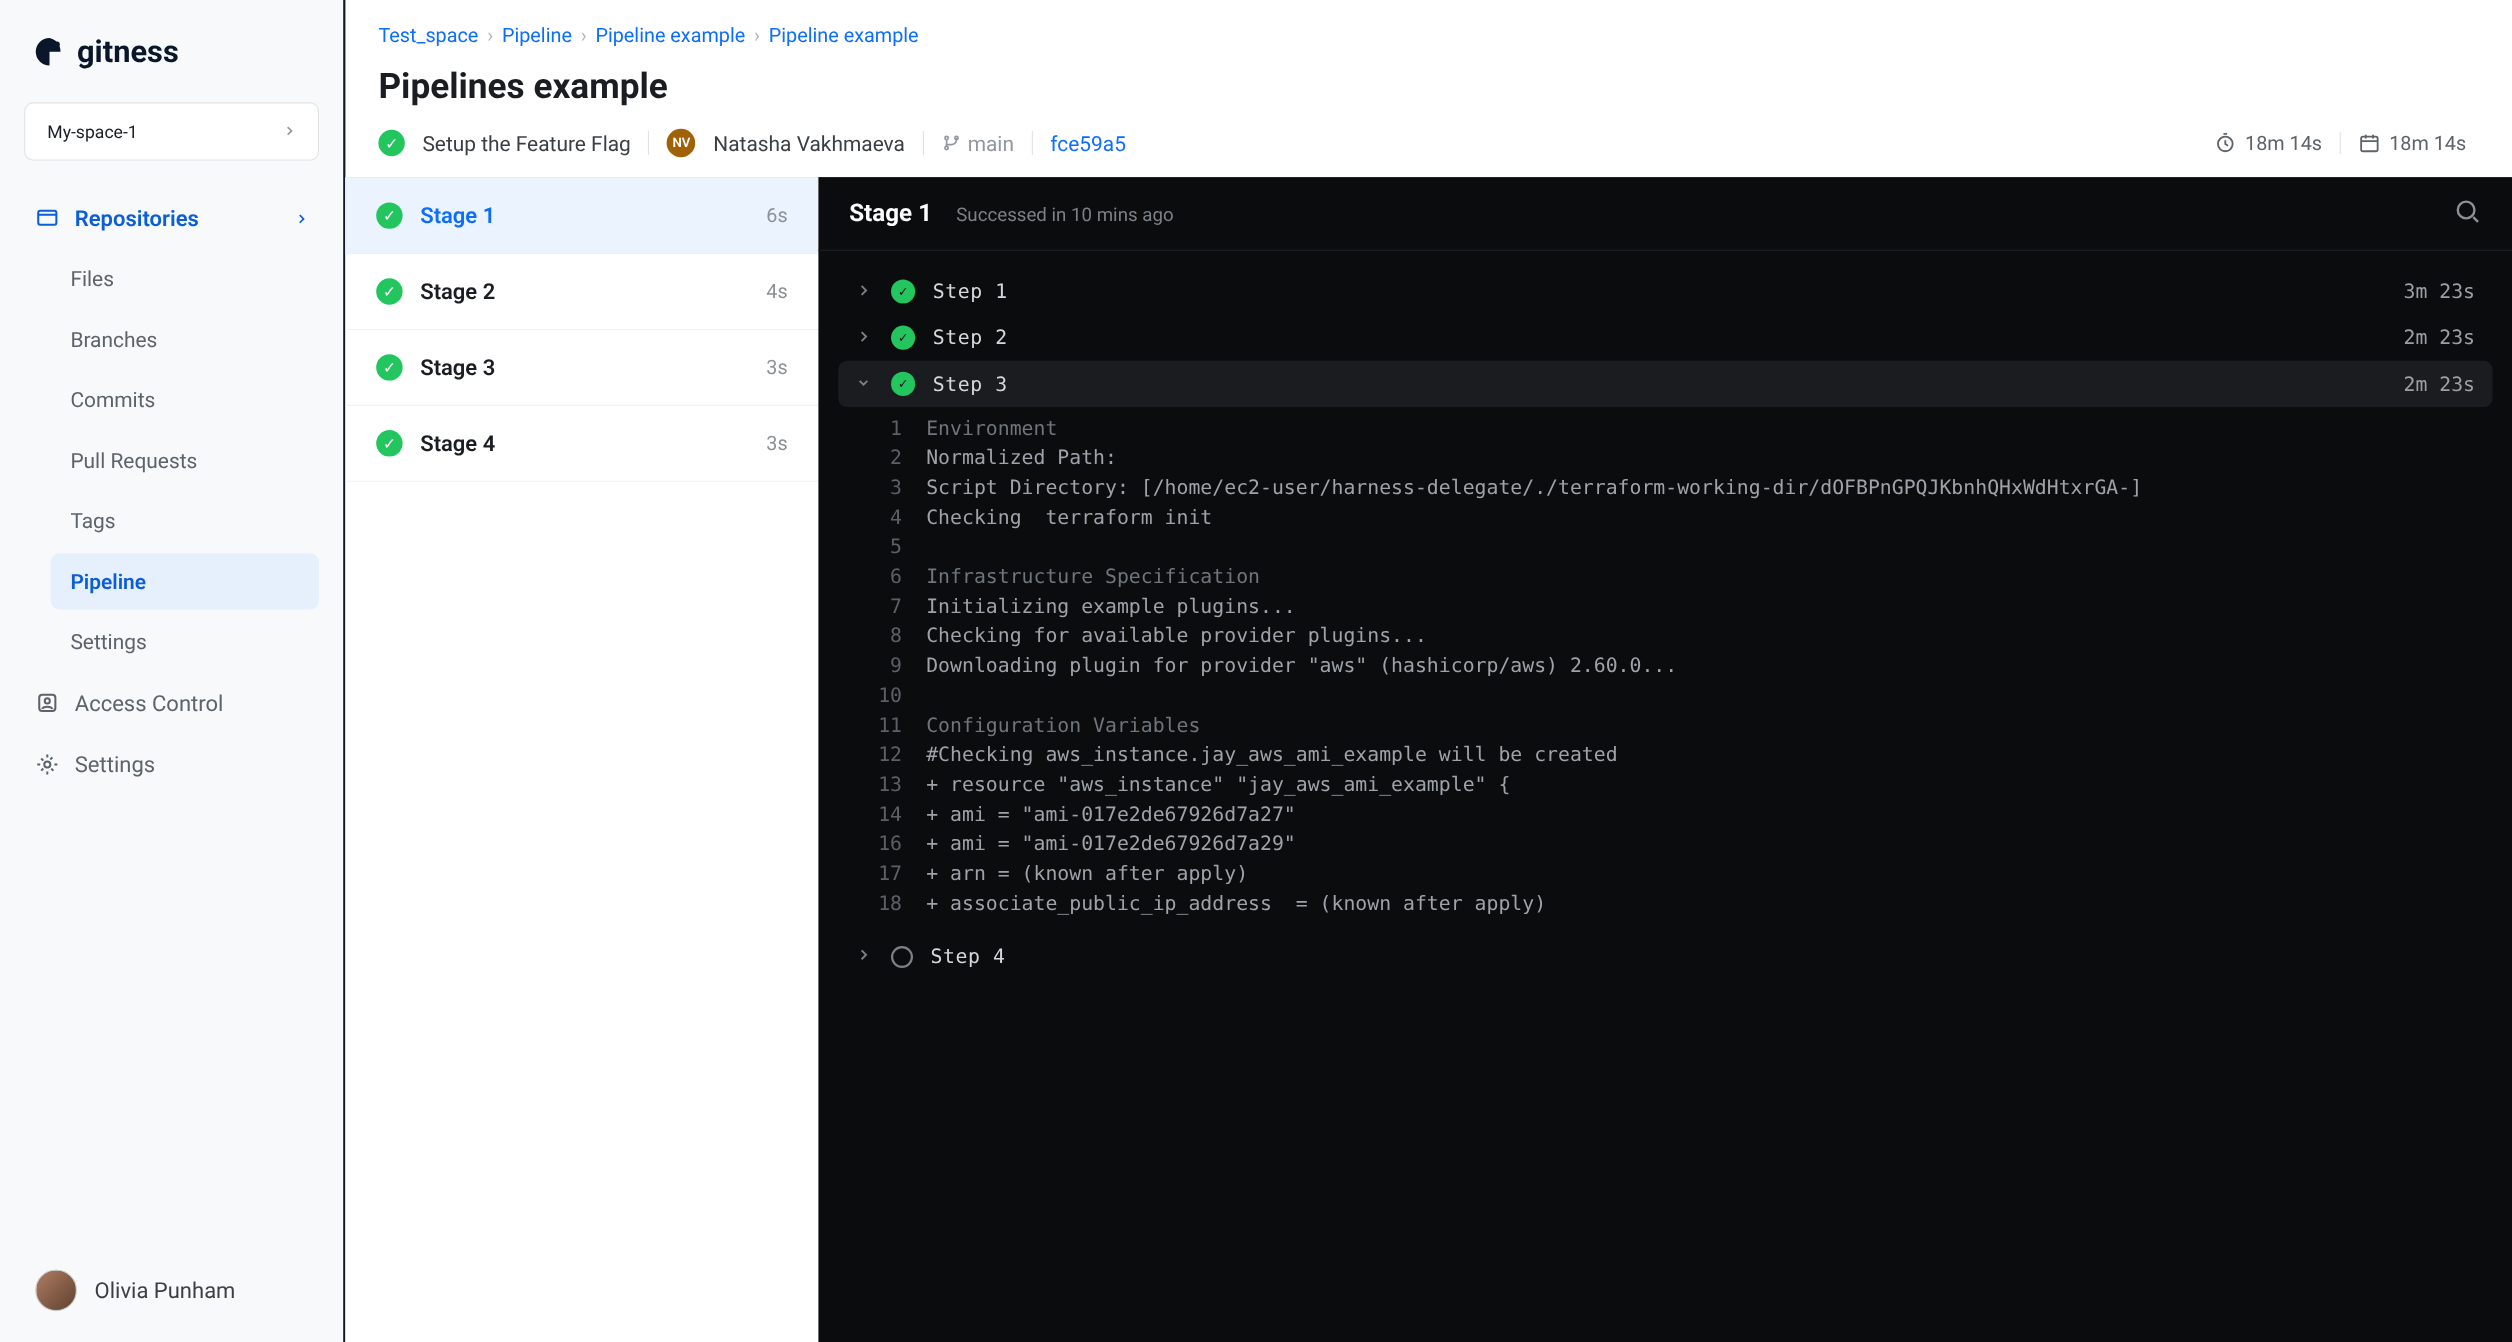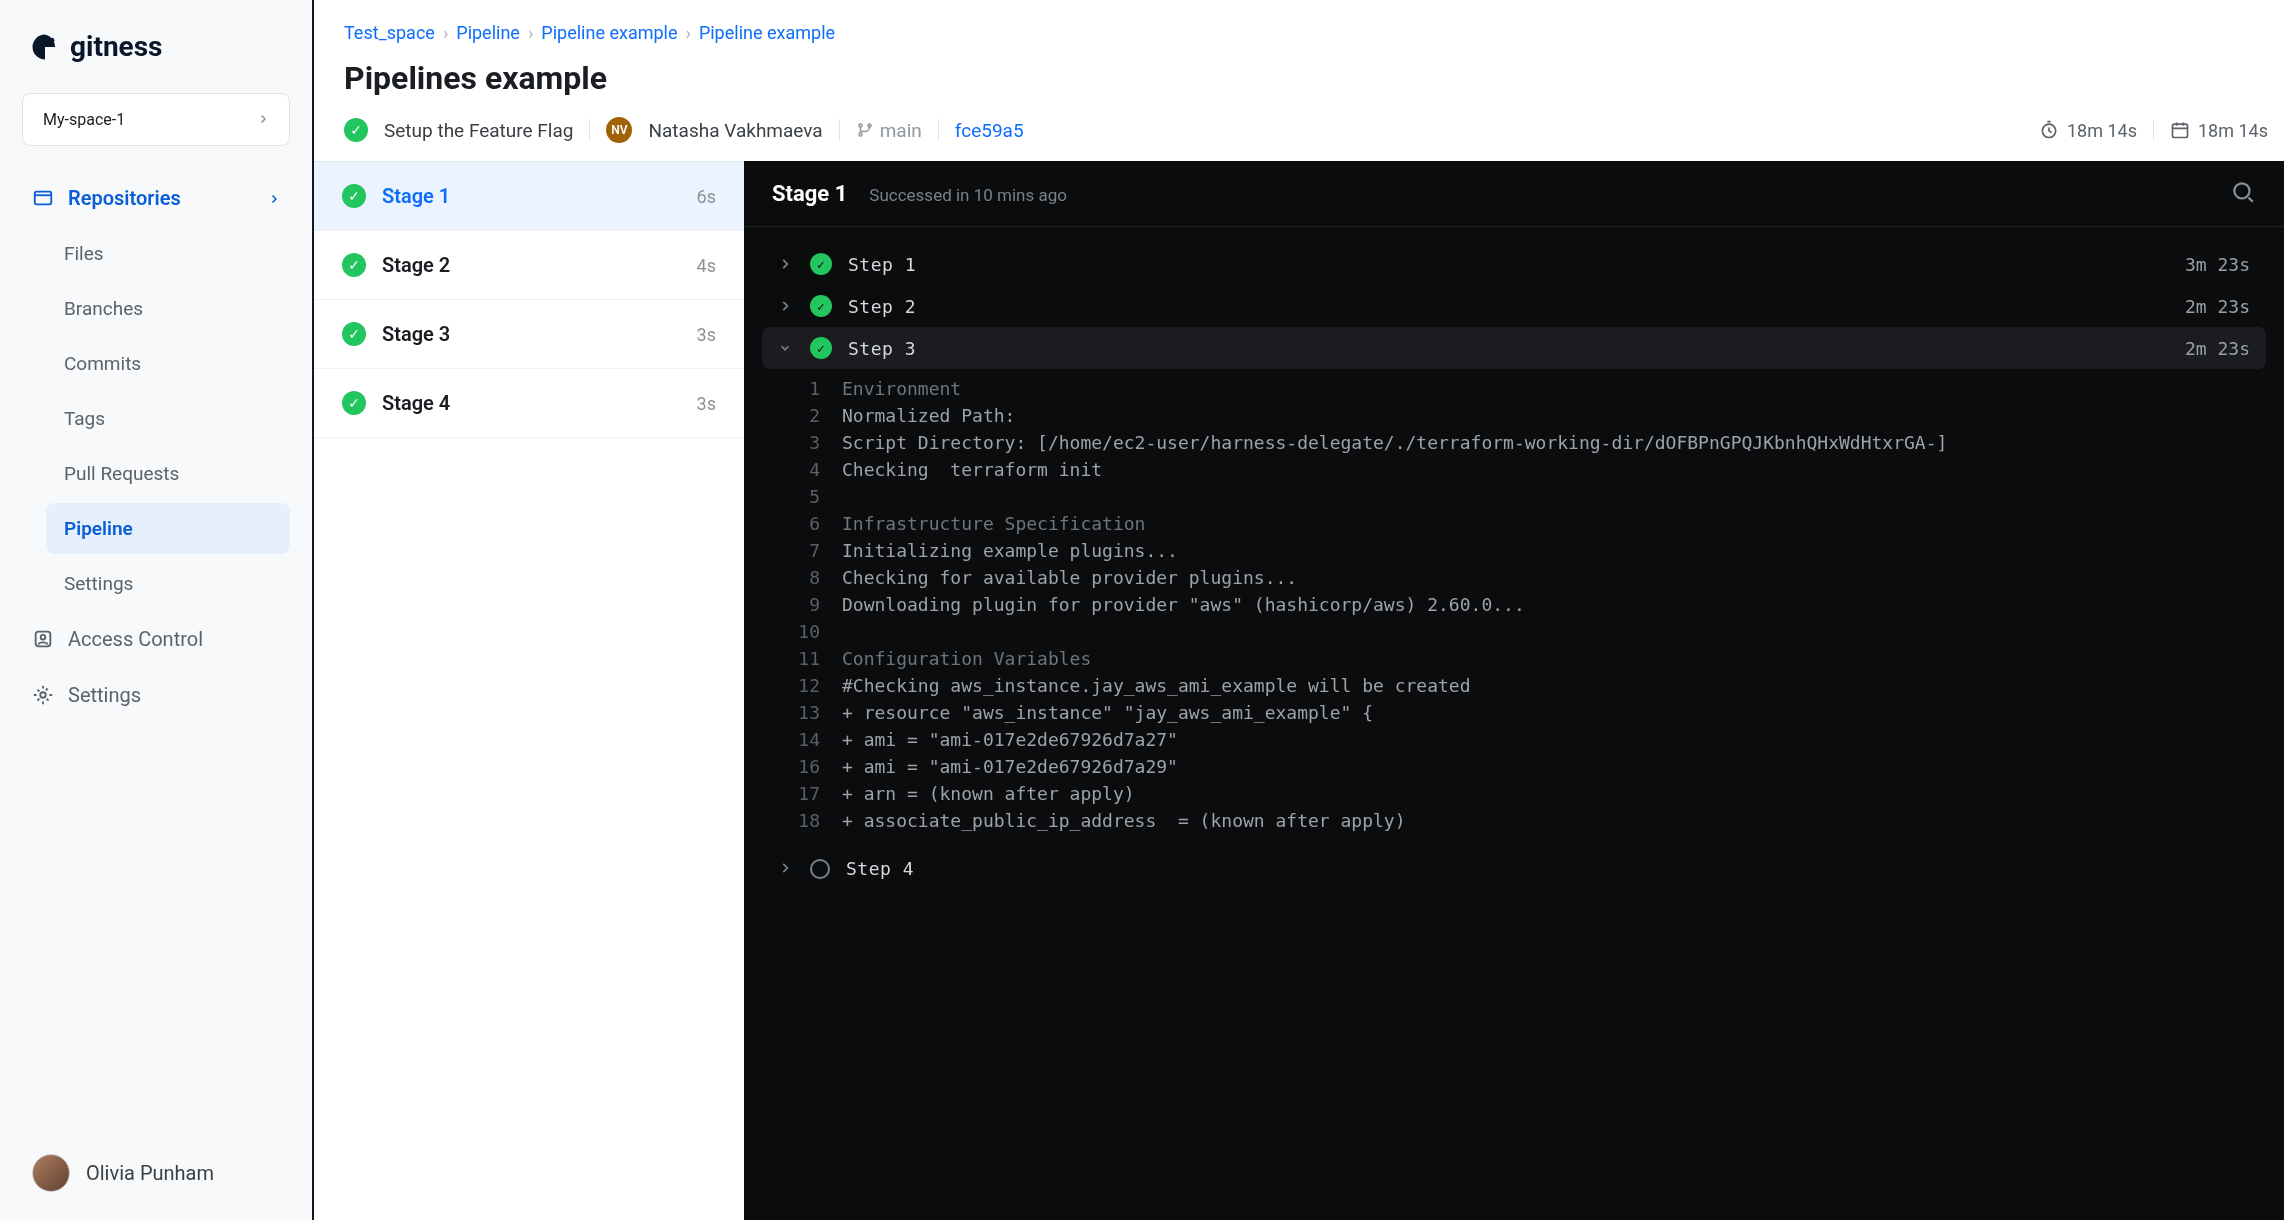--- a/index.html
+++ b/index.html
@@ -21,21 +21,21 @@
 .nav-sub-item { padding: 14px 18px; font-size: 19px; color: #5c636a; border-radius: 8px; }
 .nav-sub-item.active { background: #e6f0fc; color: #0b5ed7; font-weight: 600; }
 .nav-flat { display: flex; align-items: center; gap: 14px; padding: 14px 10px; font-size: 20px; color: #5c636a; margin-top: 4px; }
 .nav-flat svg { width:22px; height:22px; color:#5c636a; }
 
 .user-footer { display:flex; align-items:center; gap:16px; padding: 10px 10px 8px 10px; font-size: 20px; color:#3a3f44; }
 .avatar-img { width:38px; height:38px; border-radius:50%; background: linear-gradient(135deg, #b07d62, #5e412f); border:1px solid #ccc; }
 
 
 .main { flex: 1; display: flex; flex-direction: column; }
-.header { padding: 22px 16px 18px 30px; }
+.header { padding: 22px 42px 18px 30px; }
 .breadcrumb { display:flex; align-items:center; gap: 8px; font-size: 18px; color:#0d6efd; margin-bottom: 16px; }
 .breadcrumb .sep { color:#b0b6bc; }
 .page-title { font-size: 32px; font-weight: 700; color:#1a1d21; margin-bottom: 20px; }
 .meta-row { display:flex; align-items:center; justify-content: space-between; font-size: 19px; }
 .meta-left { display:flex; align-items:center; gap: 16px; color:#3a3f44; }
 .meta-left .divider { width:1px; height:22px; background:#dfe3e6; }
 .status-ico { width:24px; height:24px; border-radius:50%; background:#22c55e; display:inline-flex; align-items:center; justify-content:center; color:#fff; font-size:14px; }
 .nv-badge { width:26px; height:26px; border-radius:50%; background:#a16207; color:#fff; font-size:12px; display:inline-flex; align-items:center; justify-content:center; font-weight:600; }
 .commit-hash { color:#0d6efd; }
 .branch-ico { color:#90979e; display:inline-flex; align-items:center; gap:6px; }
@@ -111,22 +111,22 @@
         <span>
           <svg width="12" height="12" viewBox="0 0 24 24" fill="none" stroke="currentColor" stroke-width="3">
               <path d="M9 5l7 7-7 7"></path>
             </svg>
         </span>
       </div>
       <div class="nav-sub" id="nav-sub">
           <div class="nav-sub-item">Files</div>
           <div class="nav-sub-item">Branches</div>
           <div class="nav-sub-item">Commits</div>
+          <div class="nav-sub-item">Pull Requests</div>
           <div class="nav-sub-item">Tags</div>
-          <div class="nav-sub-item">Pull Requests</div>
           <div class="nav-sub-item active">Pipeline</div>
           <div class="nav-sub-item">Settings</div>
         </div>
 
       <div class="nav-flat">
         <svg viewBox="0 0 24 24" fill="none" stroke="currentColor" stroke-width="2">
             <rect x="4" y="4" width="16" height="16" rx="3"></rect>
             <circle cx="12" cy="10" r="2.5"></circle>
             <path d="M7 18c1-3 9-3 10 0"></path>
           </svg>

